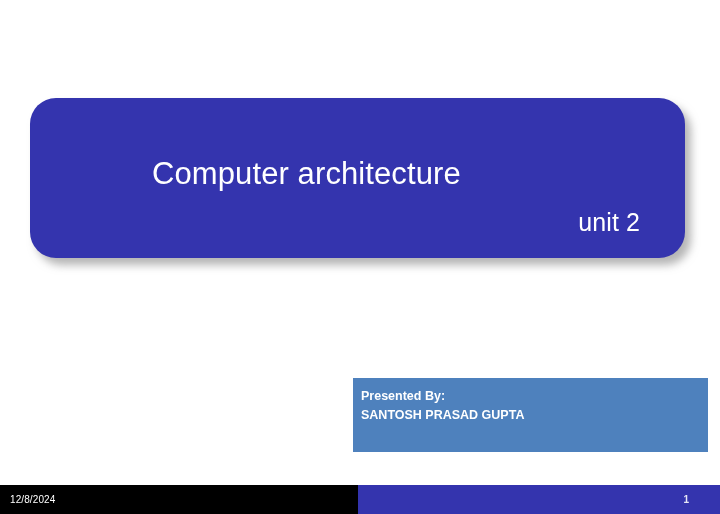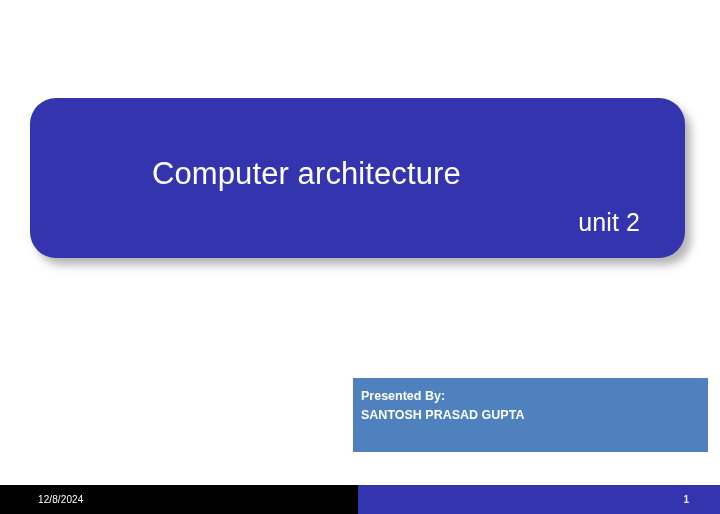--- a/index.html
+++ b/index.html
@@ -97,21 +97,20 @@
     display: flex;
     align-items: center;
     box-sizing: border-box;
     padding-left: 10px;
   }
   #footer-date {
     color: #ffffff;
     font-size: 10px;
     font-family: "Liberation Sans", sans-serif;
     letter-spacing: 0.1px;
-    margin-left: 28px;
   }
   #footer-right {
     flex: 1;
     height: 100%;
     background: #3434ae;
     display: flex;
     align-items: center;
     justify-content: flex-end;
     box-sizing: border-box;
     padding-right: 31px;

